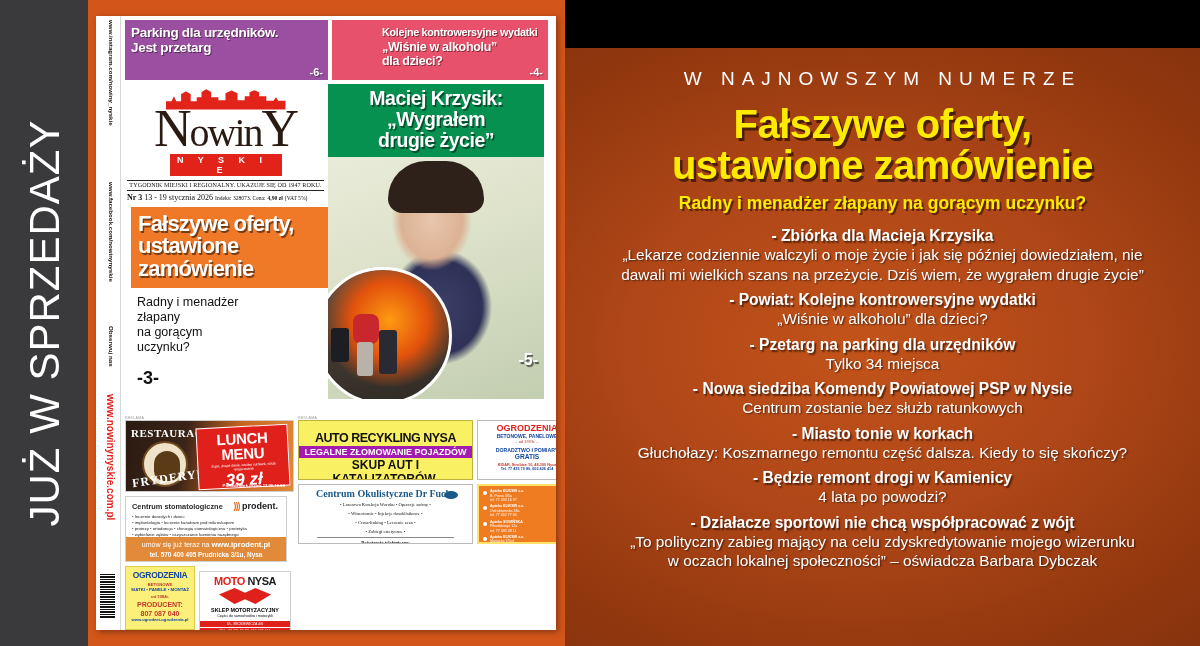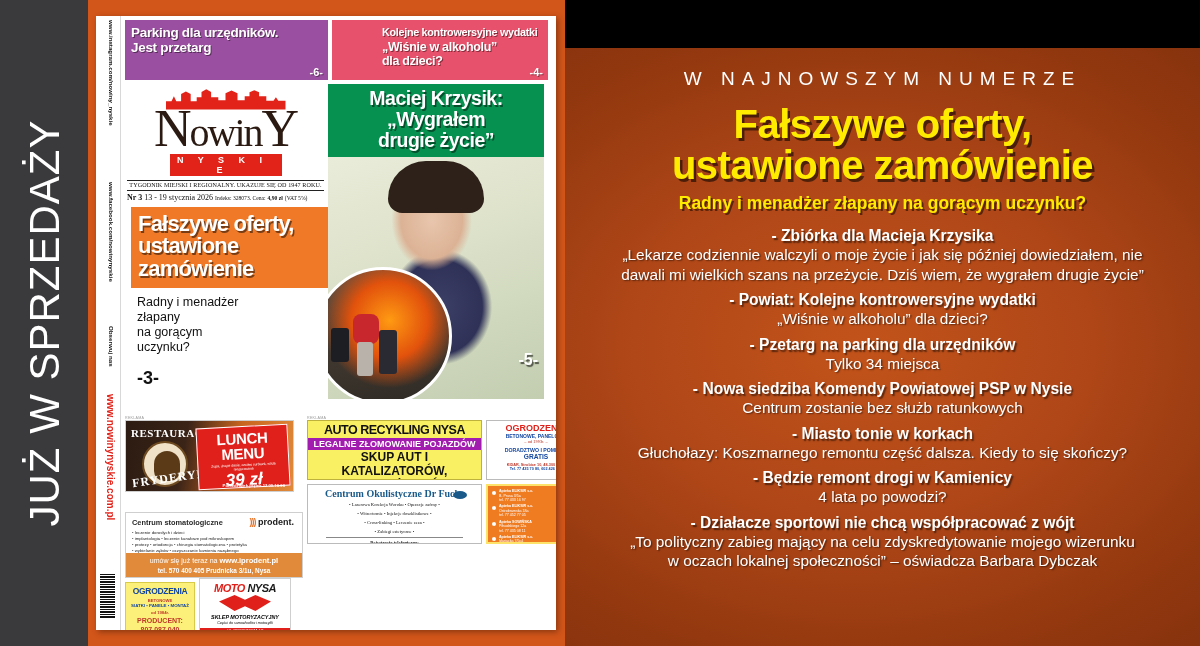--- a/index.html
+++ b/index.html
@@ -256,21 +256,21 @@
   }
   .ad-lunch .lmenu .t1 { font-weight:bold; font-size:15px; line-height:15px; padding-top:4px; letter-spacing:-.3px;}
   .ad-lunch .lmenu .t2 { font-weight:bold; font-size:15px; line-height:15px; letter-spacing:-.3px;}
   .ad-lunch .lmenu .t3 { font-size:3.4px; line-height:4px; padding:2px 3px 0 3px;}
   .ad-lunch .lmenu .price { font-weight:bold; font-size:17px; font-style:italic; line-height:17px;}
   .ad-lunch .hours {
     position:absolute; right:8px; bottom:3px;
     font-size:4.2px; font-weight:bold; color:#fff;
   }
 
-  .ad-prodent { width: 178px; height: 66px; margin-top: 20px; position: relative; }
+  .ad-prodent { width: 162px; height: 66px; margin-top: 4px; position: relative; }
   .ad-prodent .hd { font-size: 7.4px; font-weight: bold; color: #2a2a2a; padding: 5px 6px 0 6px; }
   .ad-prodent .logo { position:absolute; right:8px; top:4px; font-size:9px; font-weight:bold; color:#1b1b1b;}
   .ad-prodent .logo .wv { color:#e8732a; letter-spacing:-1px; }
   .ad-prodent ul { list-style:none; padding: 3px 6px 0 6px; }
   .ad-prodent li { font-size: 4.3px; line-height: 6px; color:#222; }
   .ad-prodent .cta {
     position:absolute; left:0; bottom:0; width:100%; height:24px;
     background:#e08a3a; color:#fff; text-align:center; padding-top:3px;
   }
   .ad-prodent .cta .l1 { font-size:7px; }
@@ -280,35 +280,35 @@
   .ad-ogr-left {
     width: 70px; height: 64px; margin-top:4px;
     background:#fdf07a; border:1px solid #d8cb4a; text-align:center; padding-top:3px;
   }
   .ad-ogr-left .t { font-weight:bold; font-size:8.5px; color:#1447a0; letter-spacing:-.3px;}
   .ad-ogr-left .s { font-weight:bold; font-size:4.2px; color:#c0392b; padding-top:2px;}
   .ad-ogr-left .s2 { font-weight:bold; font-size:4.4px; color:#1447a0; }
   .ad-ogr-left .p { font-weight:bold; font-size:7px; color:#c0392b; padding-top:2px;}
   .ad-ogr-left .w { font-size:4.2px; color:#1447a0; font-weight:bold;}
 
-  .ad-moto { width:92px; height:64px; margin-top:0; text-align:center; position:relative;font-style:italic; }
+  .ad-moto { width:92px; height:64px; margin-top:9px; text-align:center; position:relative; }
   .ad-moto .t { font-weight:bold; font-size:11px; padding-top:3px; letter-spacing:-.5px;}
   .ad-moto .t .o { color:#e0211b; }
   .ad-moto .t .n { color:#1a1a1a; }
   .ad-moto .wing { width:52px;height:16px;margin:1px auto 0 auto;
      background:#e0211b; clip-path: polygon(0 40%,30% 0,50% 30%,70% 0,100% 40%,70% 100%,50% 70%,30% 100%); }
   .ad-moto .s { font-size:5.4px; font-weight:bold; padding-top:3px;}
   .ad-moto .s2 { font-size:3.6px; padding-top:1px;}
   .ad-moto .bar { background:#e0211b;color:#fff;font-size:3.6px;margin-top:3px;padding:1px 0;}
 
   .ad-recykling {
     width: 175px; height: 60px; background:#faf064; position:relative;
     border:1px solid #bfb23c; text-align:center;
   }
-  .ad-recykling .t1 { font-weight:bold; font-size:12.5px; color:#111; padding-top:2px; letter-spacing:-.5px;}
+  .ad-recykling .t1 { font-weight:bold; font-size:12.5px; color:#111; padding-top:10px; letter-spacing:-.5px;}
   .ad-recykling .t2 { font-weight:bold; font-size:9px; color:#fff; background:#a21caf; padding:1px 0; margin-top:1px;}
   .ad-recykling .t3 { font-weight:bold; font-size:12px; color:#111; padding-top:0;}
   .ad-recykling .t4 { font-size:9px; color:#111; padding-top:1px;}
 
   .ad-ogr-right {
     width:100px; height:60px; background:#fff; border:1px solid #bbb;
     text-align:center; position:relative;
   }
   .ad-ogr-right .t { font-weight:bold; font-size:9px; color:#e0211b; padding-top:2px;}
   .ad-ogr-right .s { font-weight:bold; font-size:5px; color:#1447a0; }

